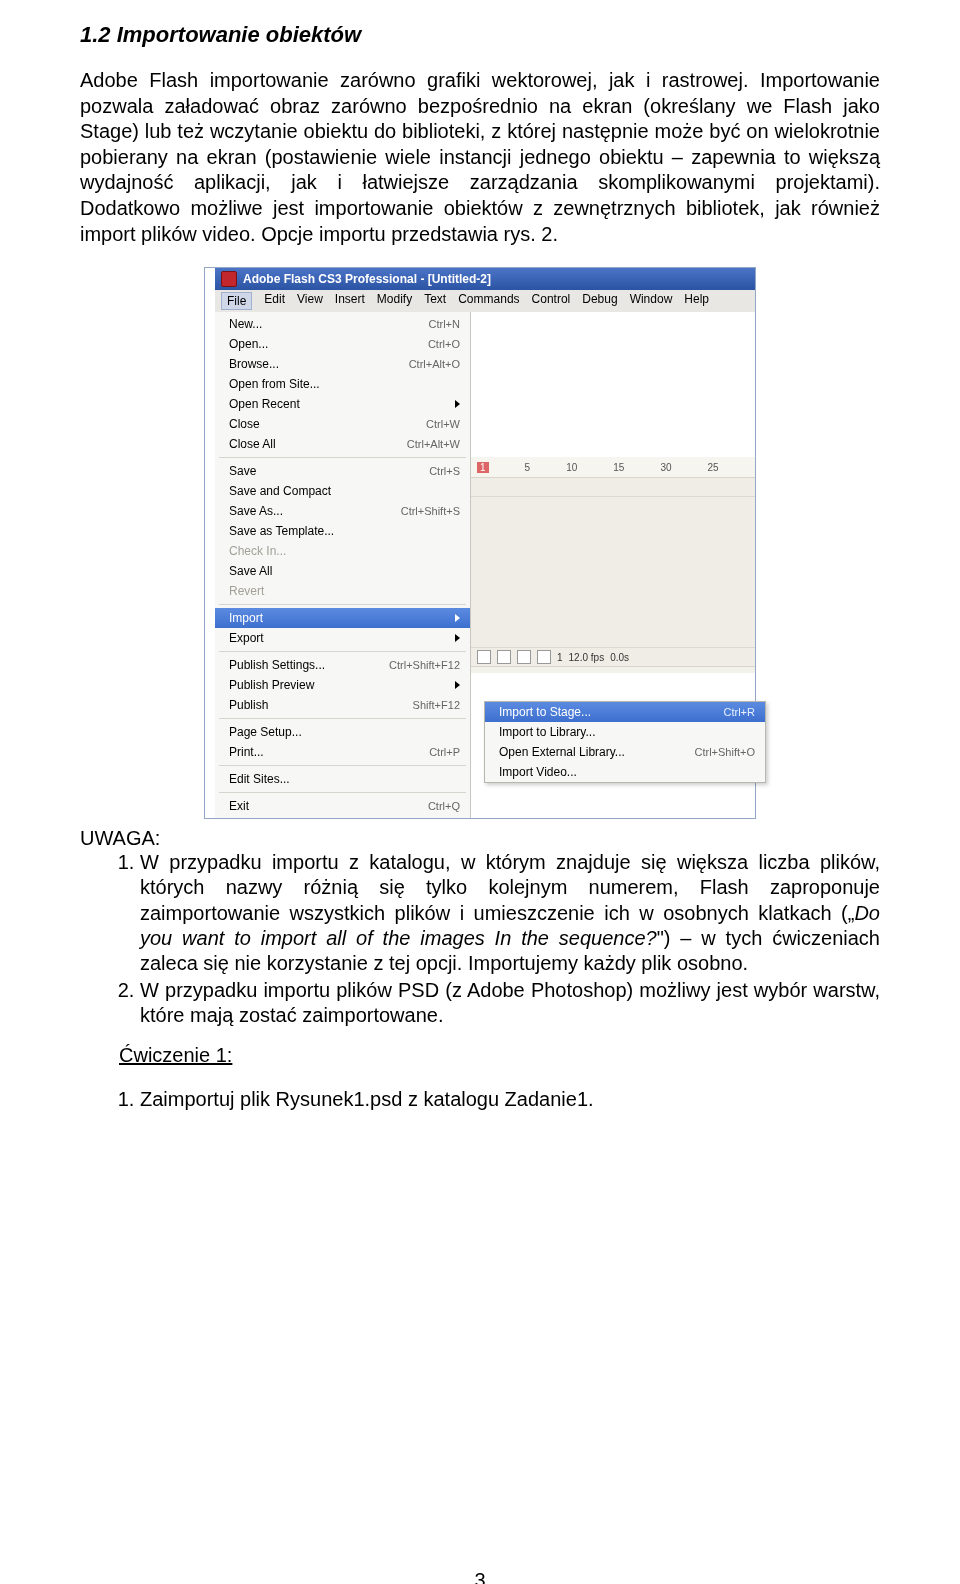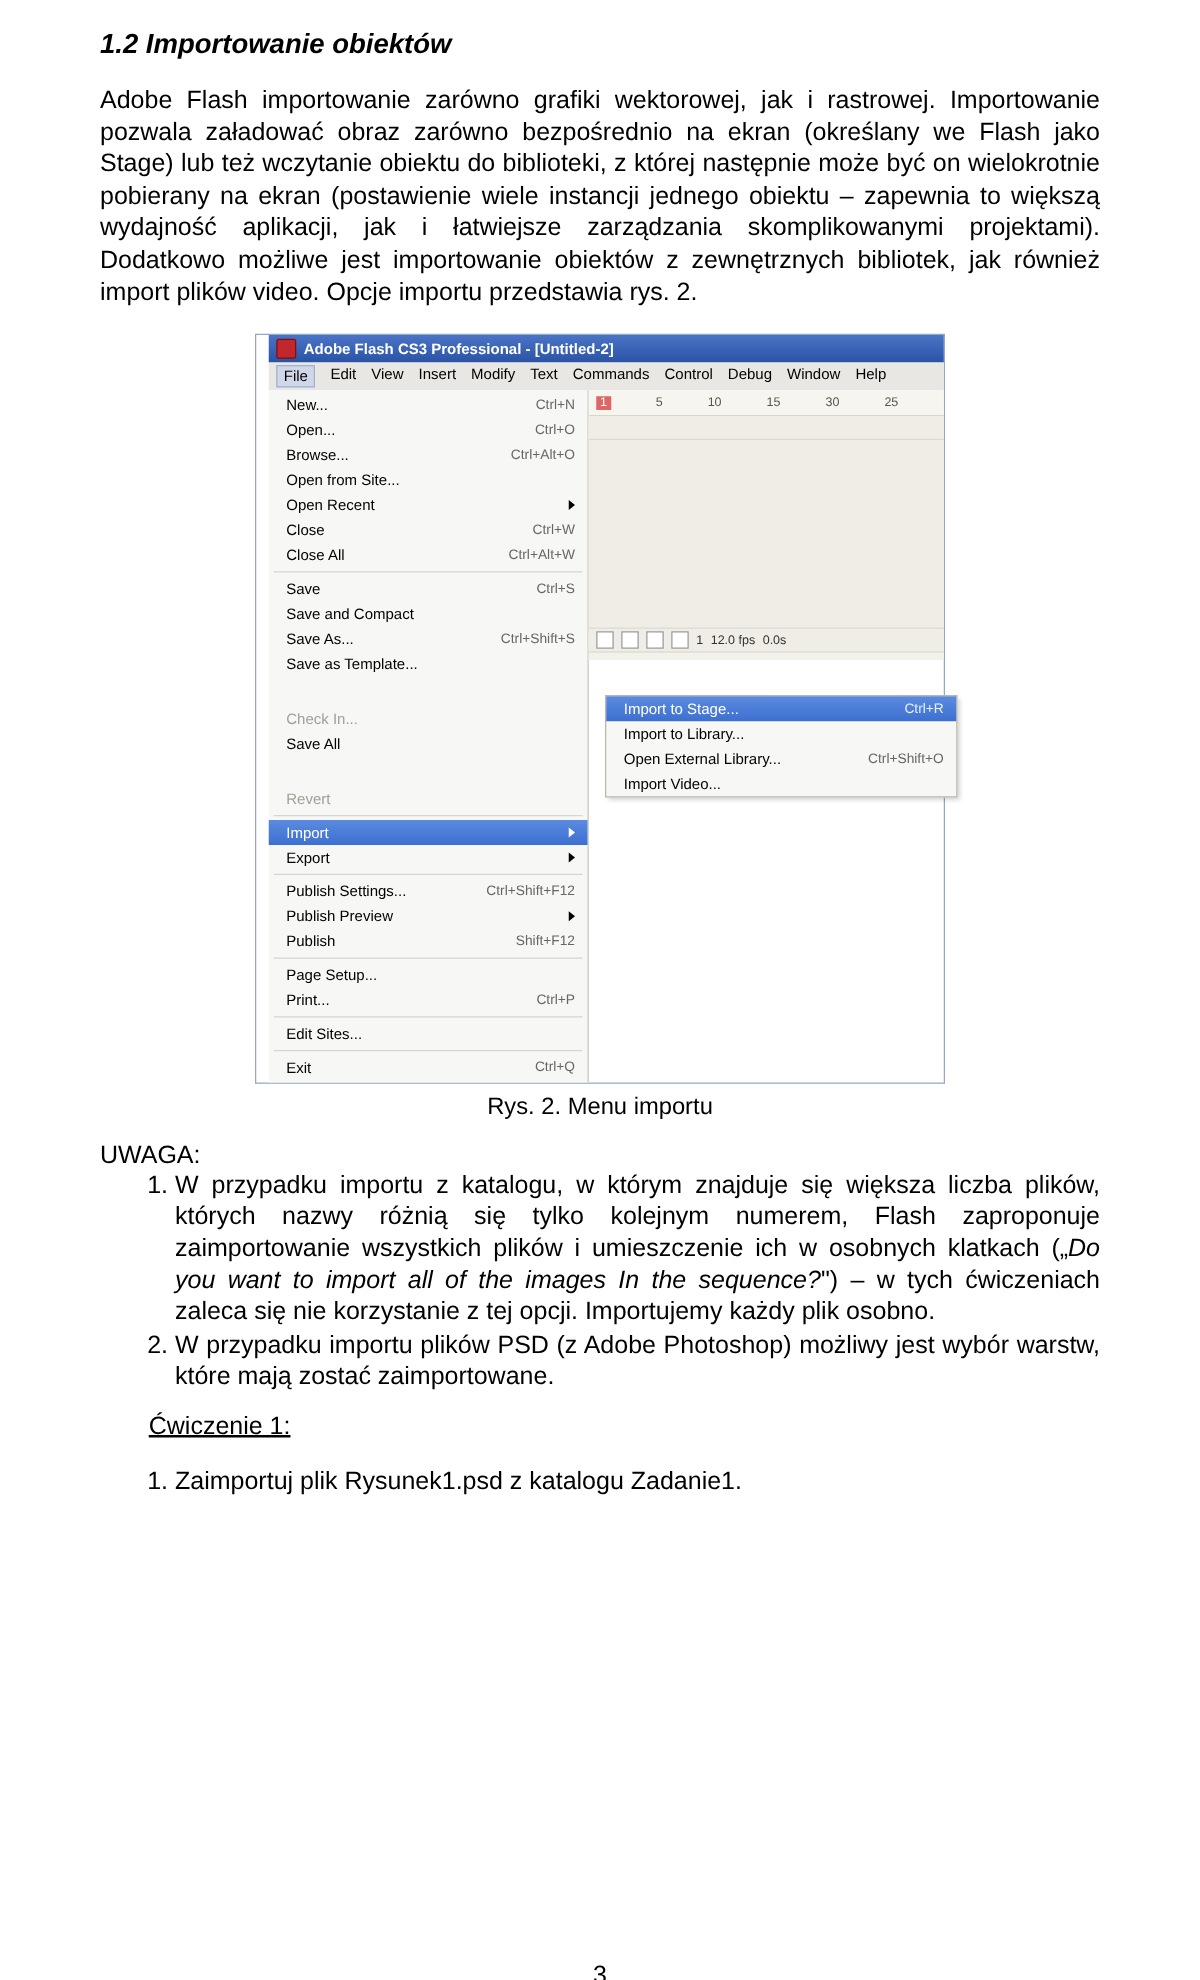--- a/index.html
+++ b/index.html
@@ -98,39 +98,39 @@
     background: #e8e7e3;
     padding: 2px 6px;
     display: flex;
     gap: 12px;
     font-size: 12px;
   }
   .menubar span { cursor: default; }
 
   .content-row {
     display: flex;
-    align-items: flex-start;
+    align-items: center;
   }
   .file-menu {
     width: 255px;
     background: #f7f7f5;
     border-right: 1px solid #c7c7c0;
     padding: 2px 0;
   }
   .menu-item {
     display: flex;
     justify-content: space-between;
     align-items: center;
     padding: 2px 10px 2px 14px;
     font-size: 12px;
     line-height: 16px;
   }
   .menu-item .lbl { flex: 1; }
   .menu-item .sc  { color: #666; font-size: 11px; }
-  .menu-item.disabled { color: #a2a098; margin-top: 24px; }
+  .menu-item.disabled { color: #a2a098; }
   .menu-item.selected {
     background: linear-gradient(#5b8be0, #3d6fcf);
     color: #fff;
   }
   .menu-item.selected .sc { color: #e8f0ff; }
   .menu-sep {
     height: 1px;
     background: #d6d5ce;
     margin: 3px 4px;
   }
@@ -388,21 +388,20 @@
                   <span class="lbl">Import Video...</span>
                 </div>
               </div>
           </div>
           <div class="canvas-area"></div>
         </div>
       </div>
     </div>
   </div>
 
-  <div class="caption">Rys. 2. Menu importu</div>
 
   <p class="uwaga-label">UWAGA:</p>
   <ol class="notes" id="uwaga-list">
       <li>W przypadku importu z katalogu, w którym znajduje się większa liczba plików, których nazwy różnią się tylko kolejnym numerem, Flash zaproponuje zaimportowanie wszystkich plików i umieszczenie ich w osobnych klatkach („<i>Do you want to import all of the images In the sequence?</i>") – w tych ćwiczeniach zaleca się nie korzystanie z tej opcji. Importujemy każdy plik osobno.</li>
       <li>W przypadku importu plików PSD (z Adobe Photoshop) możliwy jest wybór warstw, które mają zostać zaimportowane.</li>
     </ol>
 
   <p class="exercise">
     <span class="ex-label">Ćwiczenie 1:</span>
   </p>

